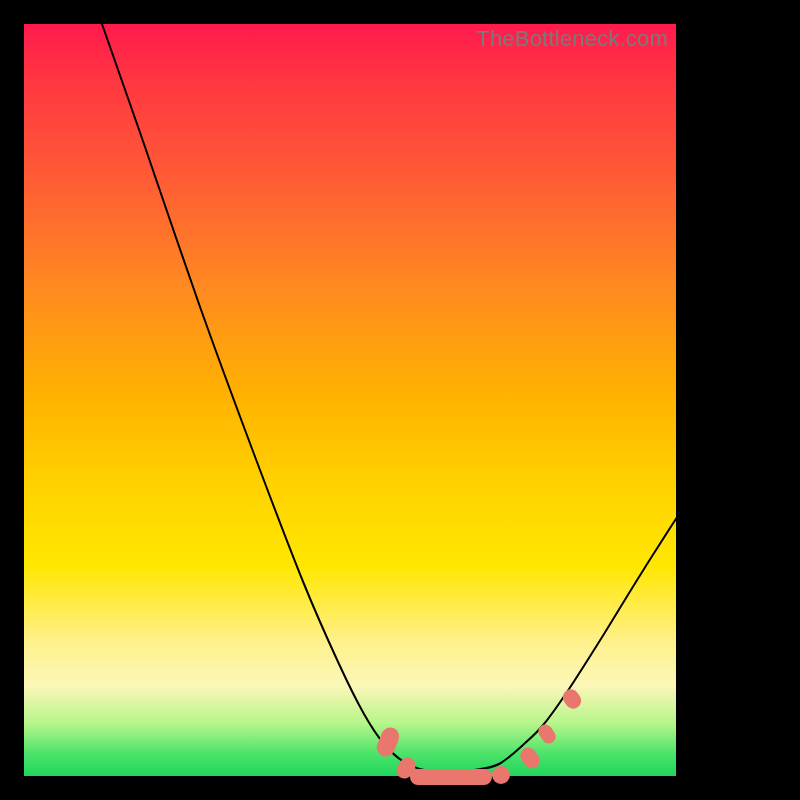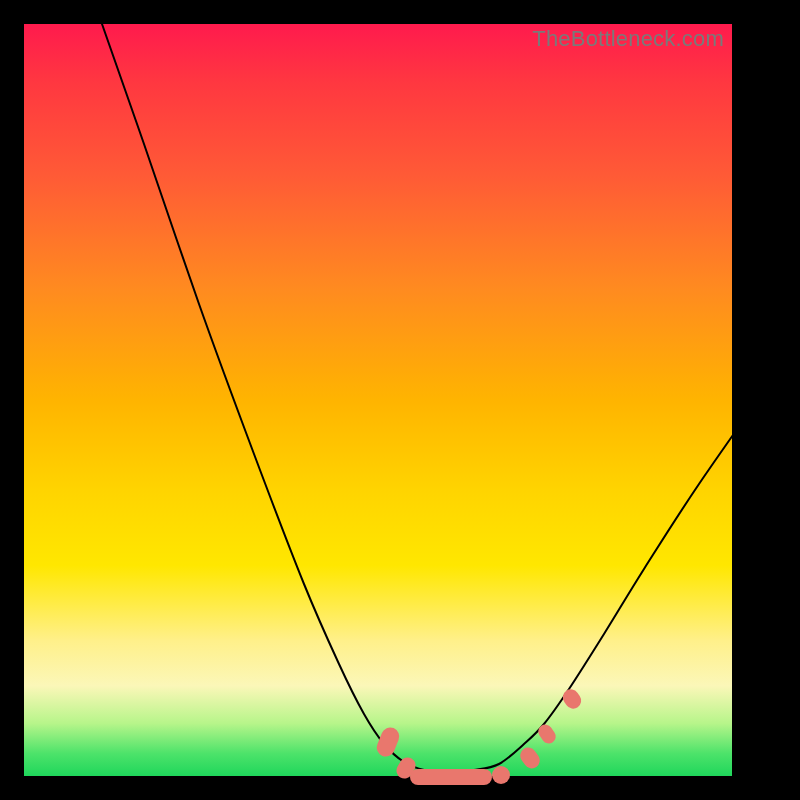--- a/index.html
+++ b/index.html
@@ -16,21 +16,21 @@
     left: 0;
     top: 0;
     width: 800px;
     height: 800px;
     background: #000;
   }
   .plot {
     position: absolute;
     left: 24px;
     top: 24px;
-    width: 708px;
+    width: 652px;
     height: 752px;
     
     background: linear-gradient(to bottom,
       #ff1a4d 0%,
       #ff3840 8%,
       #ff5a36 20%,
       #ff8a20 35%,
       #ffb400 50%,
       #ffd400 62%,
       #ffe700 72%,

